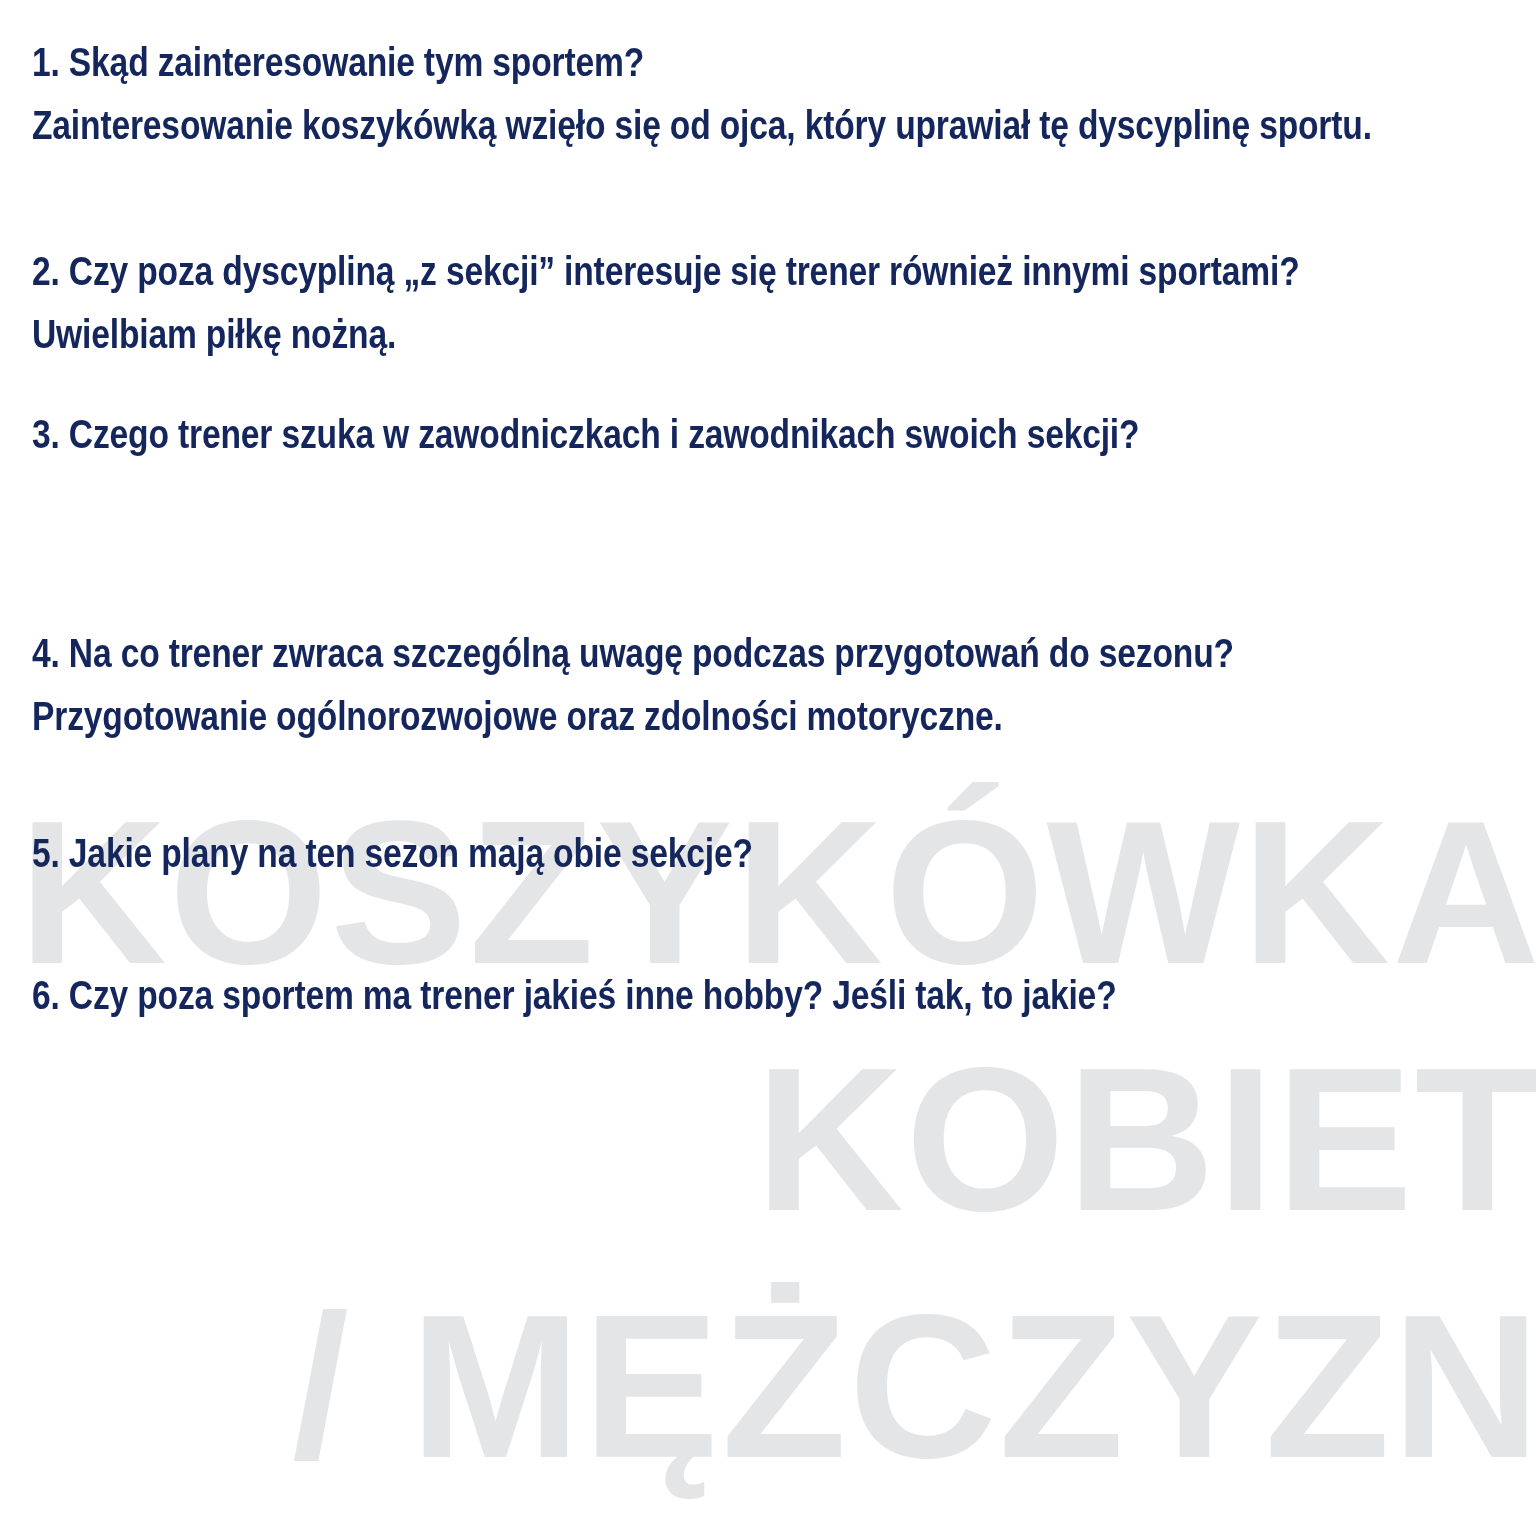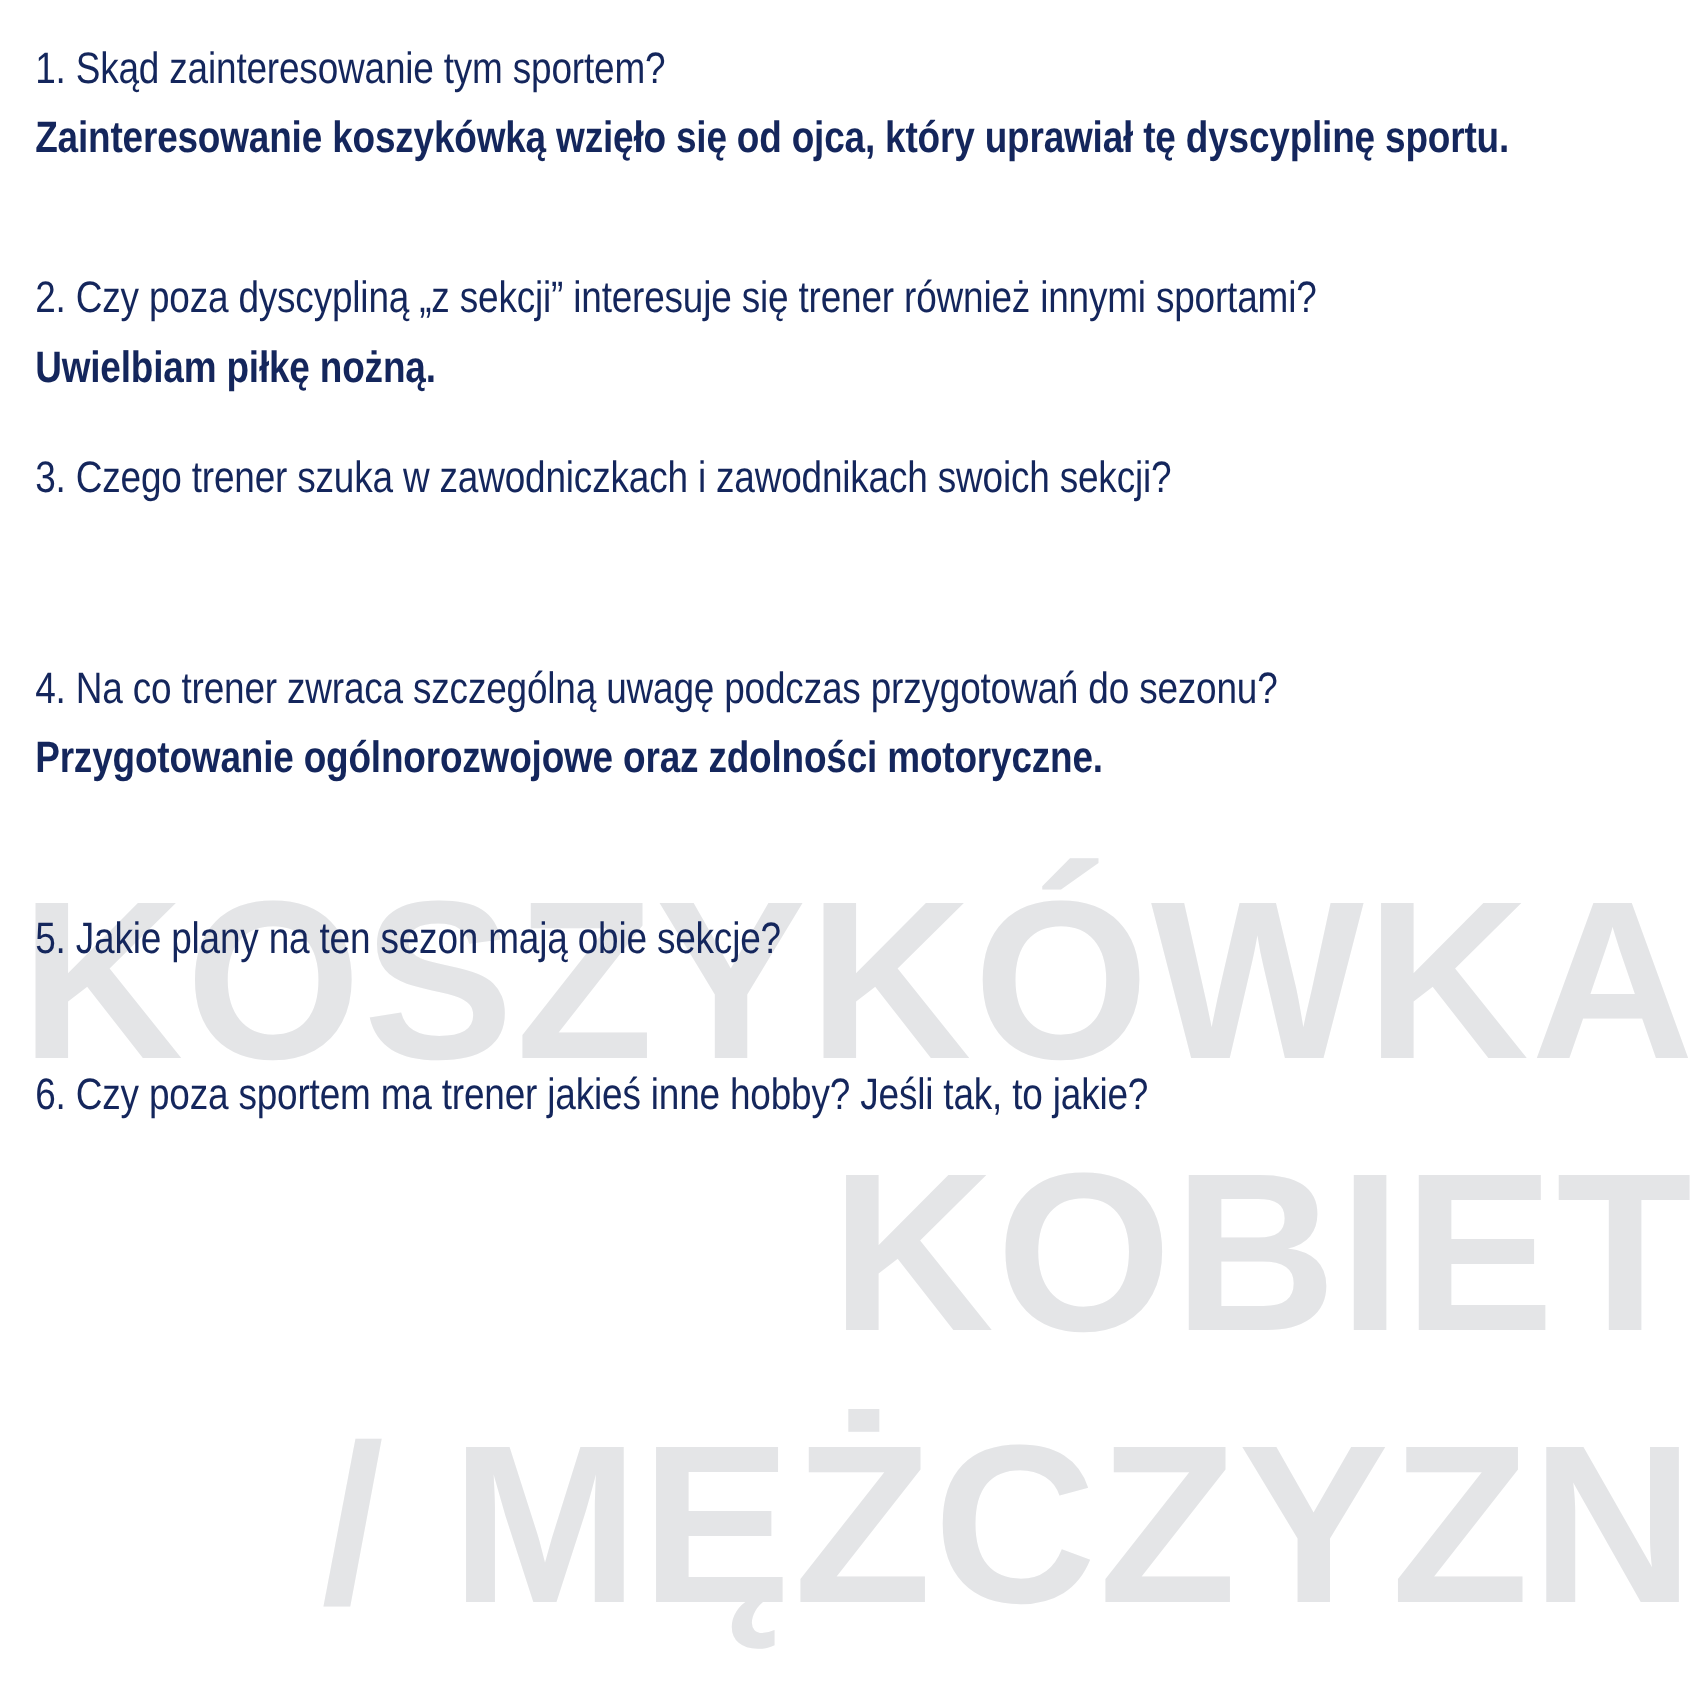--- a/index.html
+++ b/index.html
@@ -30,34 +30,34 @@
   .watermark .wline { display: block; }
   
   .content { position: absolute; inset: 0; z-index: 1; }
   .qa-block { position: absolute; left: 32px; right: 10px; }
   .question, .answer {
     color: #14265c;
     font-size: 40px;
     line-height: 48px;
     letter-spacing: -0.2px;
   }
-  .question { font-weight: 400; }
+  .question { font-weight: 700; }
   .answer { font-weight: 700; margin-top: 15px; }
   
   .cline {
     display: inline-block;
     transform: scaleX(0.84);
     transform-origin: 0 50%;
     white-space: nowrap;
   }
   
   .qa-1 { top: 38px; }
   .qa-2 { top: 247px; }
   .qa-3 { top: 410px; }
-  .qa-4 { top: 602px; }
+  .qa-4 { top: 629px; }
   .qa-5 { top: 829px; }
   .qa-6 { top: 971px; }
 </style>
 </head>
 <body>
 
 <div class="page">
 
   <div class="watermark">
     <span class="wline">KOSZYKÓWKA</span>

